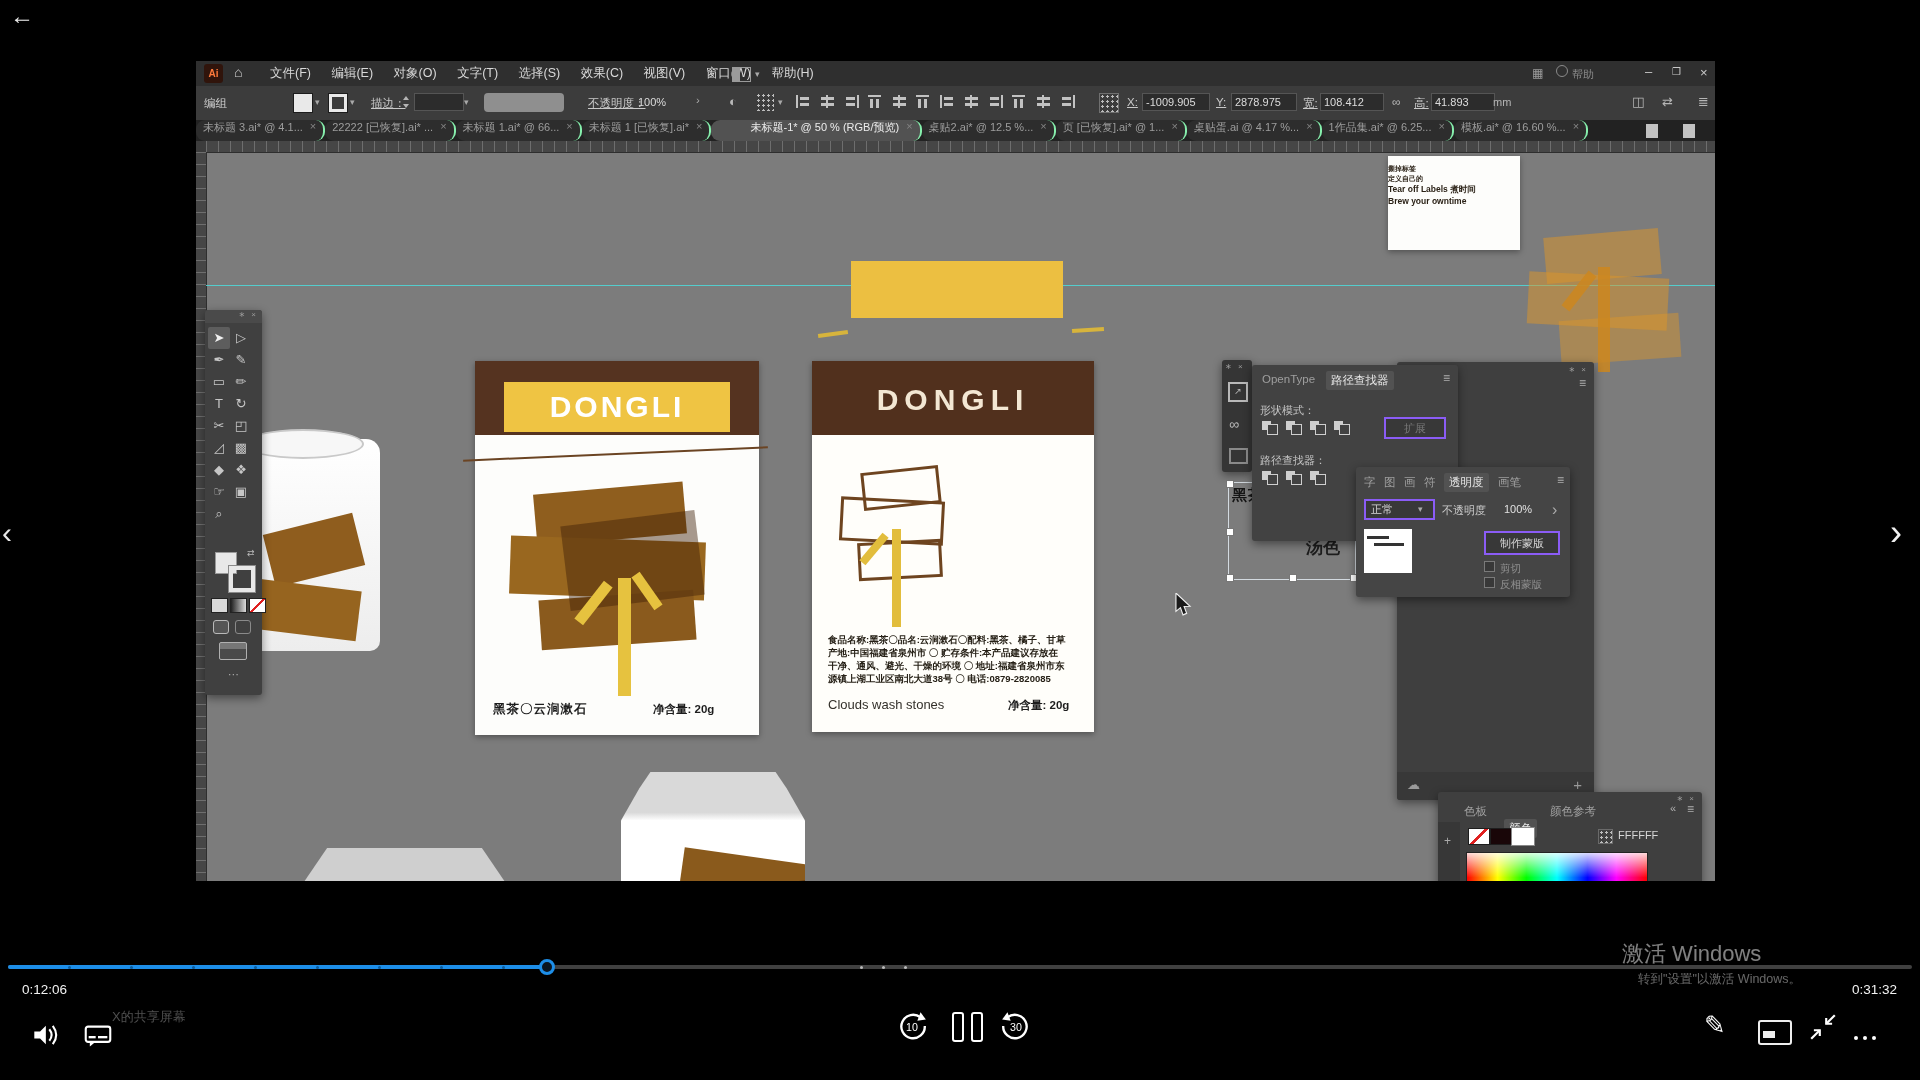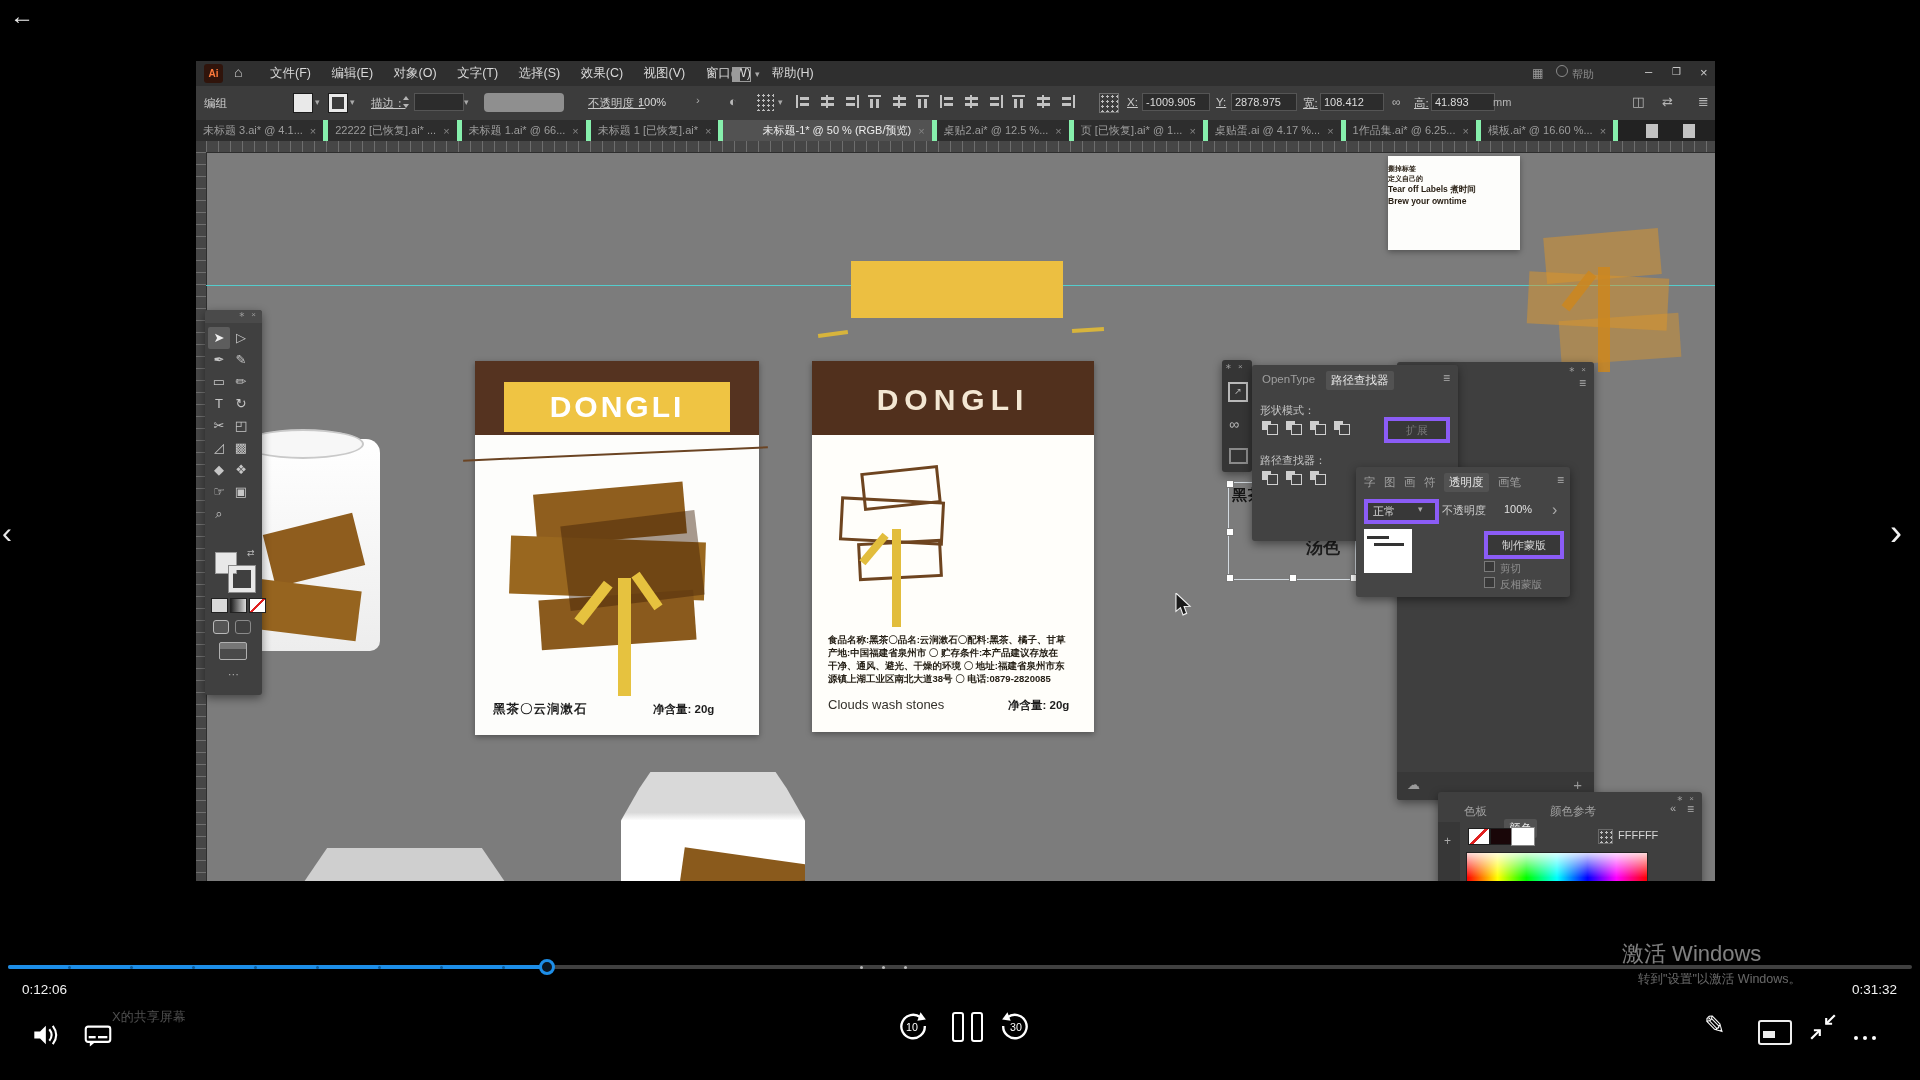--- a/index.html
+++ b/index.html
@@ -30,35 +30,35 @@
   .alA::before{left:0;top:0;width:2px;height:13px;}
   .alA::after{left:4px;top:2px;width:9px;height:3px;box-shadow:0 6px 0 #c2c2c2;}
   .alB::before{left:6px;top:0;width:2px;height:13px;}
   .alB::after{left:1px;top:2px;width:13px;height:3px;box-shadow:0 6px 0 #c2c2c2;}
   .alC::before{right:0;top:0;width:2px;height:13px;}
   .alC::after{right:4px;top:2px;width:9px;height:3px;box-shadow:0 6px 0 #c2c2c2;}
   .alD::before{left:0;top:0;width:13px;height:2px;}
   .alD::after{left:2px;top:4px;width:3px;height:9px;box-shadow:6px 0 0 #c2c2c2;}
   
   .tabsbar{left:0;top:59px;width:1519px;height:21px;background:#222;display:flex;align-items:stretch;}
-  .tab{display:flex;align-items:center;background:#2d2d2d;border-right:5px solid #86efac;color:#9d9d9d;
-       font-size:11px;padding:0 7px;white-space:nowrap;}
+  .tab{display:flex;align-items:flex-start;background:#2d2d2d;border-right:2px solid #86efac;color:#9d9d9d;
+       font-size:11px;padding:0 7px;white-space:nowrap;border-radius:9px;}
   .tab .x{margin-left:7px;color:#858585;font-size:11px;}
   .tab.active{background:#525252;color:#ececec;padding-left:39px;}
   
   .hruler{left:10px;top:80px;width:1509px;height:11px;background:#464646;border-bottom:1px solid #2e2e2e;
           background-image:repeating-linear-gradient(90deg,#6e6e6e 0 1px,transparent 1px 12px);}
   .vruler{left:0;top:91px;width:10px;height:861px;background:#464646;border-right:1px solid #2e2e2e;
           background-image:repeating-linear-gradient(180deg,#6e6e6e 0 1px,transparent 1px 12px);}
   .rcorner{left:0;top:80px;width:10px;height:11px;background:#3c3c3c;}
   
   .panel{background:#424242;border-radius:3px;box-shadow:0 3px 10px rgba(0,0,0,.45);color:#c7c7c7;}
   .ptab{font-size:11.5px;color:#9f9f9f;}
   .ptab.active{color:#e8e8e8;background:#525252;padding:2px 5px;border-radius:2px;}
-  .pbtn{background:#383838;border:4px solid #8b5cf6;color:#d6d6d6;font-size:11px;text-align:center;}
+  .pbtn{background:#383838;border:2px solid #8b5cf6;color:#d6d6d6;font-size:11px;text-align:center;}
   .shp{width:16px;height:14px;display:inline-block;position:relative;margin-right:8px;}
   .shp::before{content:"";position:absolute;left:0;top:0;width:9px;height:9px;background:#cfcfcf;}
   .shp::after{content:"";position:absolute;right:0;bottom:0;width:9px;height:9px;border:1px solid #cfcfcf;background:#424242;}
   .chk{width:9px;height:9px;border:1px solid #7a7a7a;display:inline-block;margin-right:5px;background:#383838;}
   .mini{font-size:8px;color:#9a9a9a;letter-spacing:2px;}
   
   .spectrum{background:
      linear-gradient(to bottom, rgba(255,255,255,.85) 0%, rgba(255,255,255,0) 22%, rgba(0,0,0,0) 55%, #000 100%),
      linear-gradient(to right,#f00 0%,#ff0 17%,#0f0 33%,#0ff 50%,#00f 67%,#f0f 83%,#f00 100%);
      border:1px solid #242424;}

